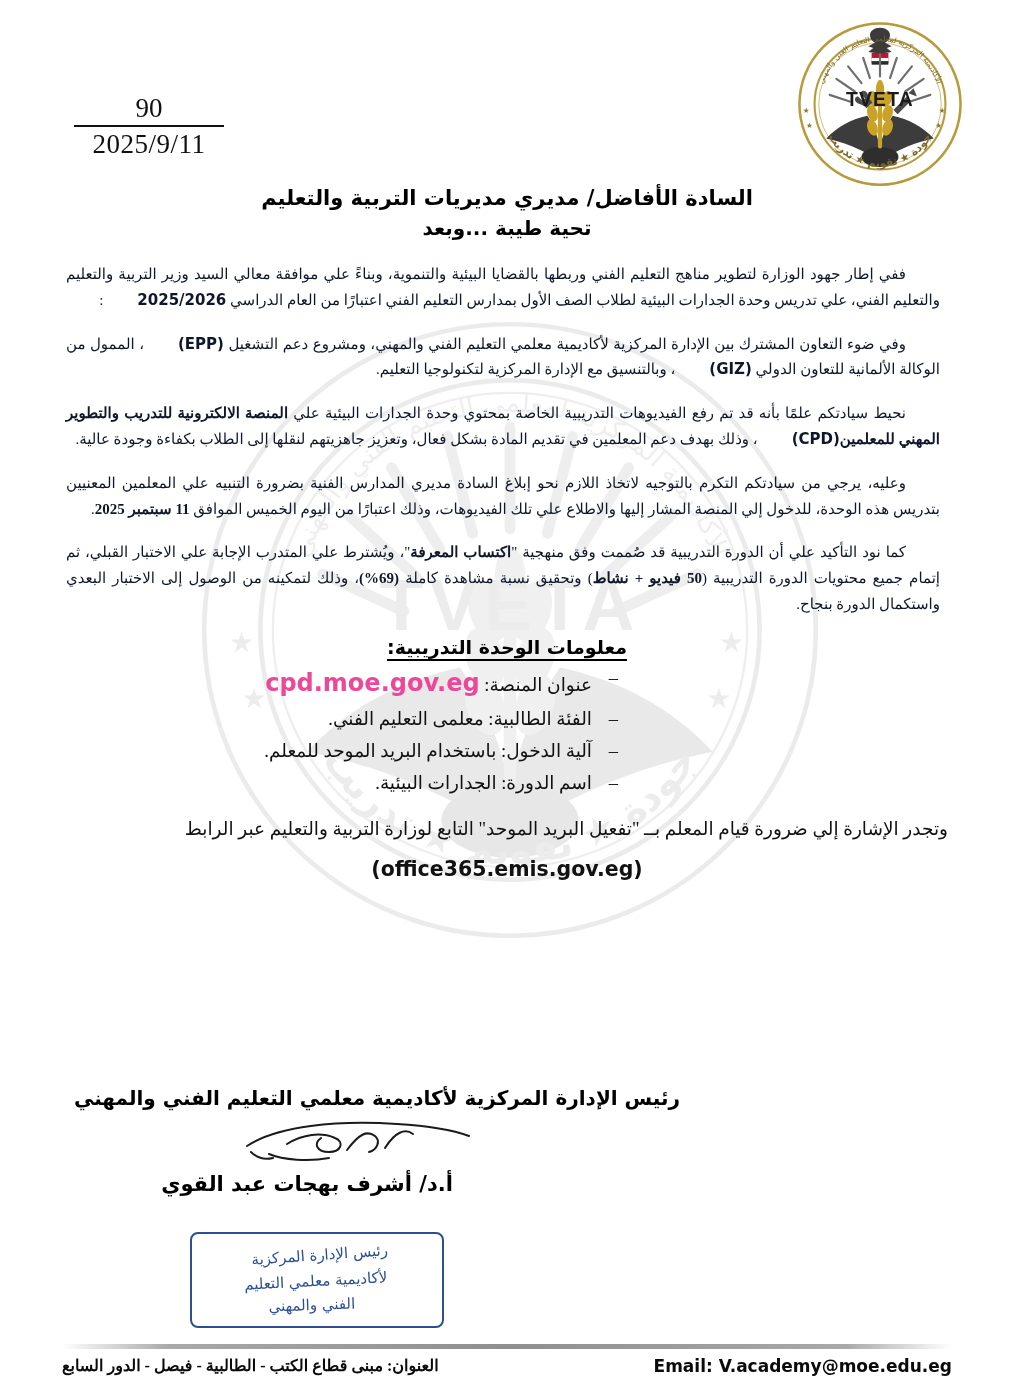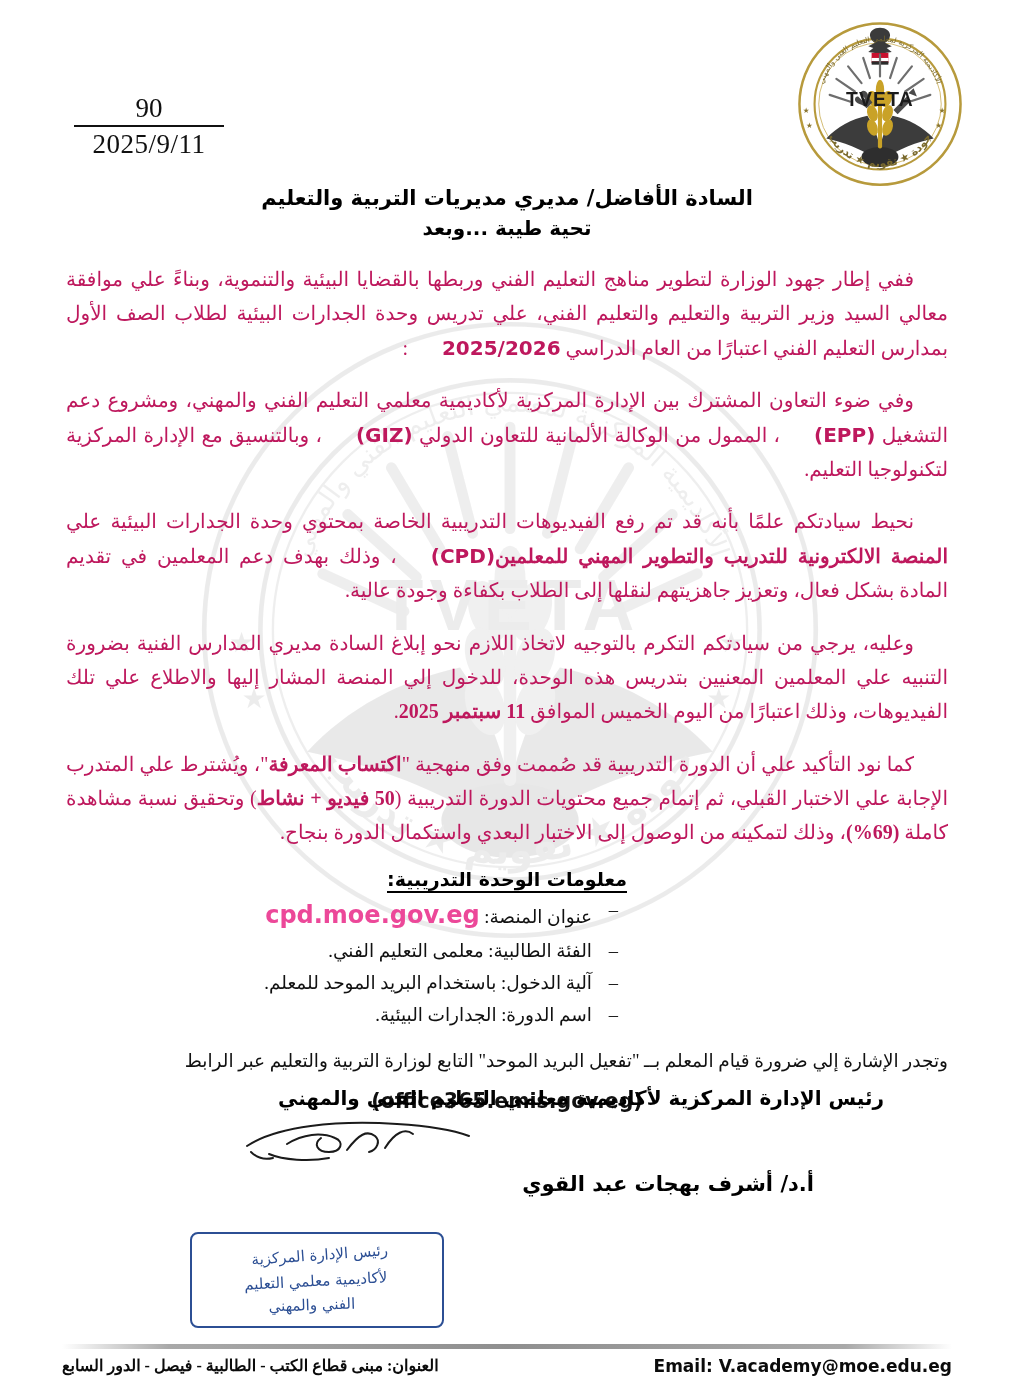--- a/index.html
+++ b/index.html
@@ -95,28 +95,28 @@
   .greeting {
     text-align: center;
     font-family: "DejaVu Sans", "Liberation Sans", sans-serif;
     font-weight: bold;
     font-size: 20px;
     color: #000;
     margin: 0 0 22px 0;
   }
 
   p.para {
-    margin: 0 0 18px 0;
+    margin: 0 8px 18px 0;
     font-family: "Liberation Serif", "DejaVu Serif", serif;
-    font-size: 20px;
+    font-size: 15px;
     line-height: 1.72;
     text-align: justify;
     text-justify: inter-word;
     text-indent: 34px;
-    color: #be185d;
+    color: #0f172a;
   }
   b, strong { font-weight: bold; }
   .ltr { direction: ltr; unicode-bidi: isolate; display: inline-block; font-family: "DejaVu Sans", "Liberation Sans", sans-serif; font-weight: bold; }
 
   
   .info-head {
     margin: 8px 0 6px 0;
     text-align: center;
     font-family: "DejaVu Sans", "Liberation Sans", sans-serif;
     font-weight: bold;
@@ -185,21 +185,21 @@
     margin: 16px 0 30px 0;
   }
 
   
   .signature {
     position: absolute;
     left: 0;
     right: 0;
     top: 1086px;
     z-index: 2;
-    text-align: right;
+    text-align: center;
   }
   .sig-title {
     font-family: "DejaVu Sans", "Liberation Sans", sans-serif;
     font-weight: bold;
     font-size: 20px;
     color: #000;
     margin: 0 0 4px 0;
     transform: translateX(-130px);
   }
   .sig-mark {

